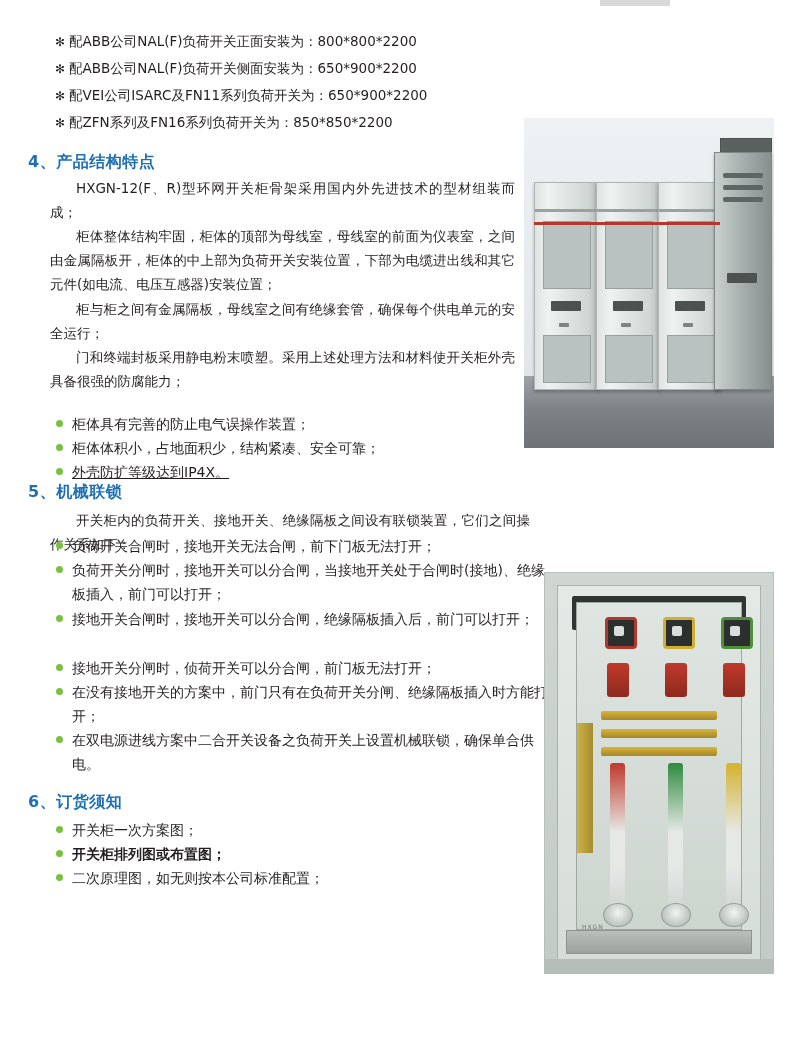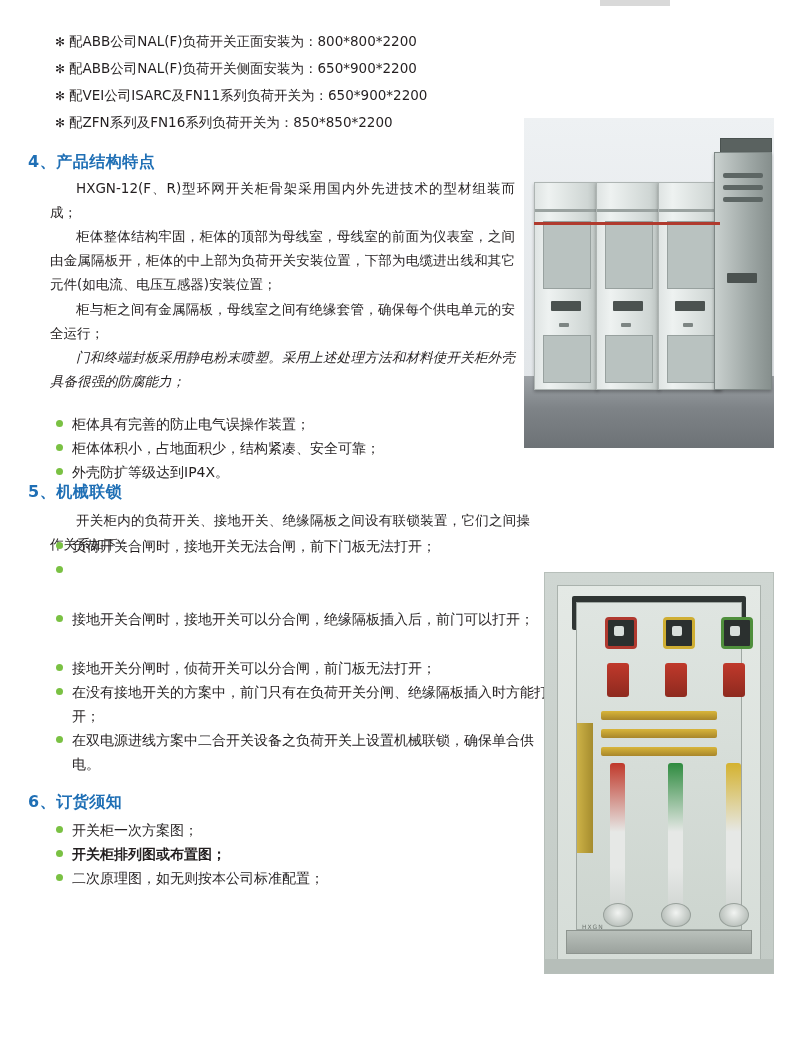--- a/index.html
+++ b/index.html
@@ -62,41 +62,41 @@
     font-size: 13.5px;
     line-height: 24px;
     color: #231f20;
     text-align: justify;
   }
   .indent { text-indent: 26px; }
 
   .p41 { position: absolute; left: 50px; top: 176px; width: 465px; }
   .p42 { position: absolute; left: 50px; top: 224px; width: 465px; }
   .p43 { position: absolute; left: 50px; top: 297px; width: 465px; }
-  .p44 { position: absolute; left: 50px; top: 345px; width: 465px; font-style: italic; }
+  .p44 { position: absolute; left: 50px; top: 345px; width: 465px; }
 
   .bullet-row {
     position: relative;
     padding-left: 22px;
     font-size: 14px;
     line-height: 24px;
   }
   .bullet-row .dot {
     position: absolute;
     left: 6px;
     top: 8px;
     width: 7px;
     height: 7px;
     border-radius: 50%;
     background: #7ac143;
   }
 
   .p45 { position: absolute; left: 50px; top: 412px; width: 470px; }
   .p46 { position: absolute; left: 50px; top: 436px; width: 470px; }
-  .p47 { position: absolute; left: 50px; top: 460px; width: 470px; }
+  .p47 { position: absolute; left: 50px; top: 460px; width: 470px; text-decoration: underline; }
 
   .p50 { position: absolute; left: 50px; top: 508px; width: 480px; }
   .p51 { position: absolute; left: 50px; top: 534px; width: 480px; }
   .p52 { position: absolute; left: 50px; top: 558px; width: 480px; }
   .p53 { position: absolute; left: 50px; top: 607px; width: 480px; }
   .p54 { position: absolute; left: 50px; top: 656px; width: 480px; }
   .p55 { position: absolute; left: 50px; top: 680px; width: 480px; }
   .p56 { position: absolute; left: 50px; top: 728px; width: 480px; }
 
   .p60 { position: absolute; left: 50px; top: 818px; width: 480px; }
@@ -333,20 +333,21 @@
     <div class="section-head sec5-head">5、机械联锁</div>
 
     <div class="para indent p50">开关柜内的负荷开关、接地开关、绝缘隔板之间设有联锁装置，它们之间操作关系如下：</div>
 
     <div class="bullet-row p51">
       <span class="dot"></span>
       <span>负荷开关合闸时，接地开关无法合闸，前下门板无法打开；</span>
     </div>
     <div class="bullet-row p52">
       <span class="dot"></span>
+      <span>负荷开关分闸时，接地开关可以分合闸，当接地开关处于合闸时(接地)、绝缘板插入，前门可以打开；</span>
     </div>
     <div class="bullet-row p53">
       <span class="dot"></span>
       <span>接地开关合闸时，接地开关可以分合闸，绝缘隔板插入后，前门可以打开；</span>
     </div>
     <div class="bullet-row p55">
       <span class="dot"></span>
       <span>在没有接地开关的方案中，前门只有在负荷开关分闸、绝缘隔板插入时方能打开；</span>
     </div>
     <div class="bullet-row p54">

